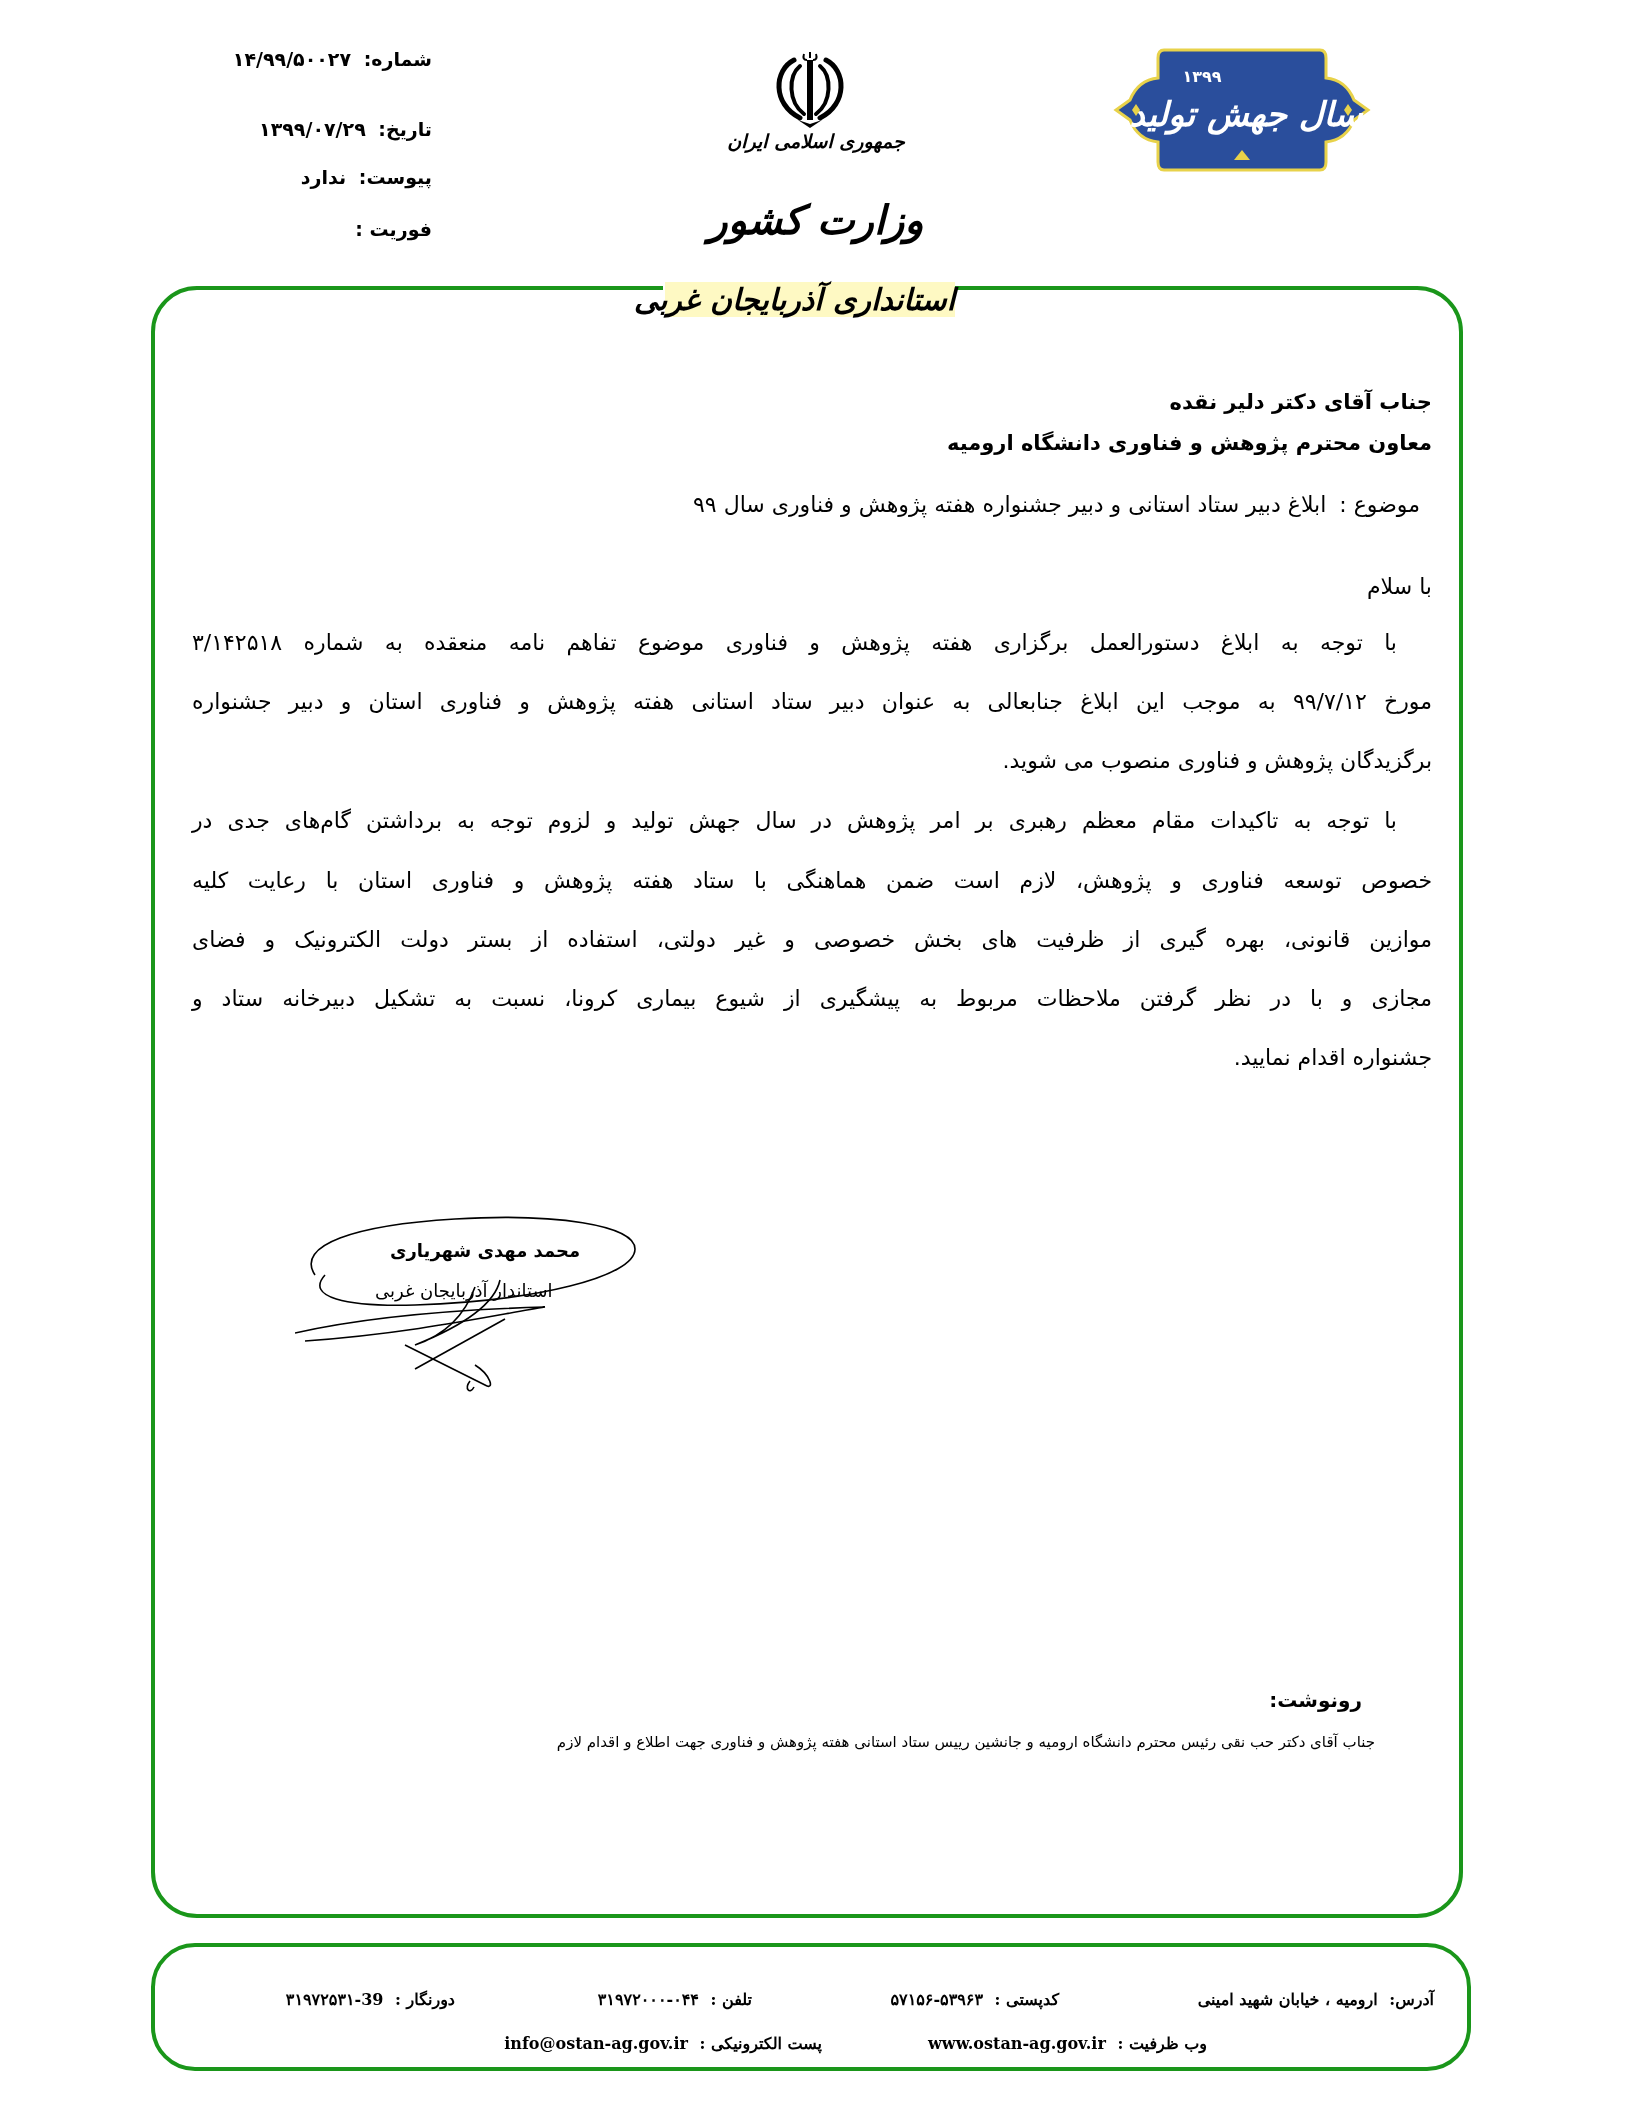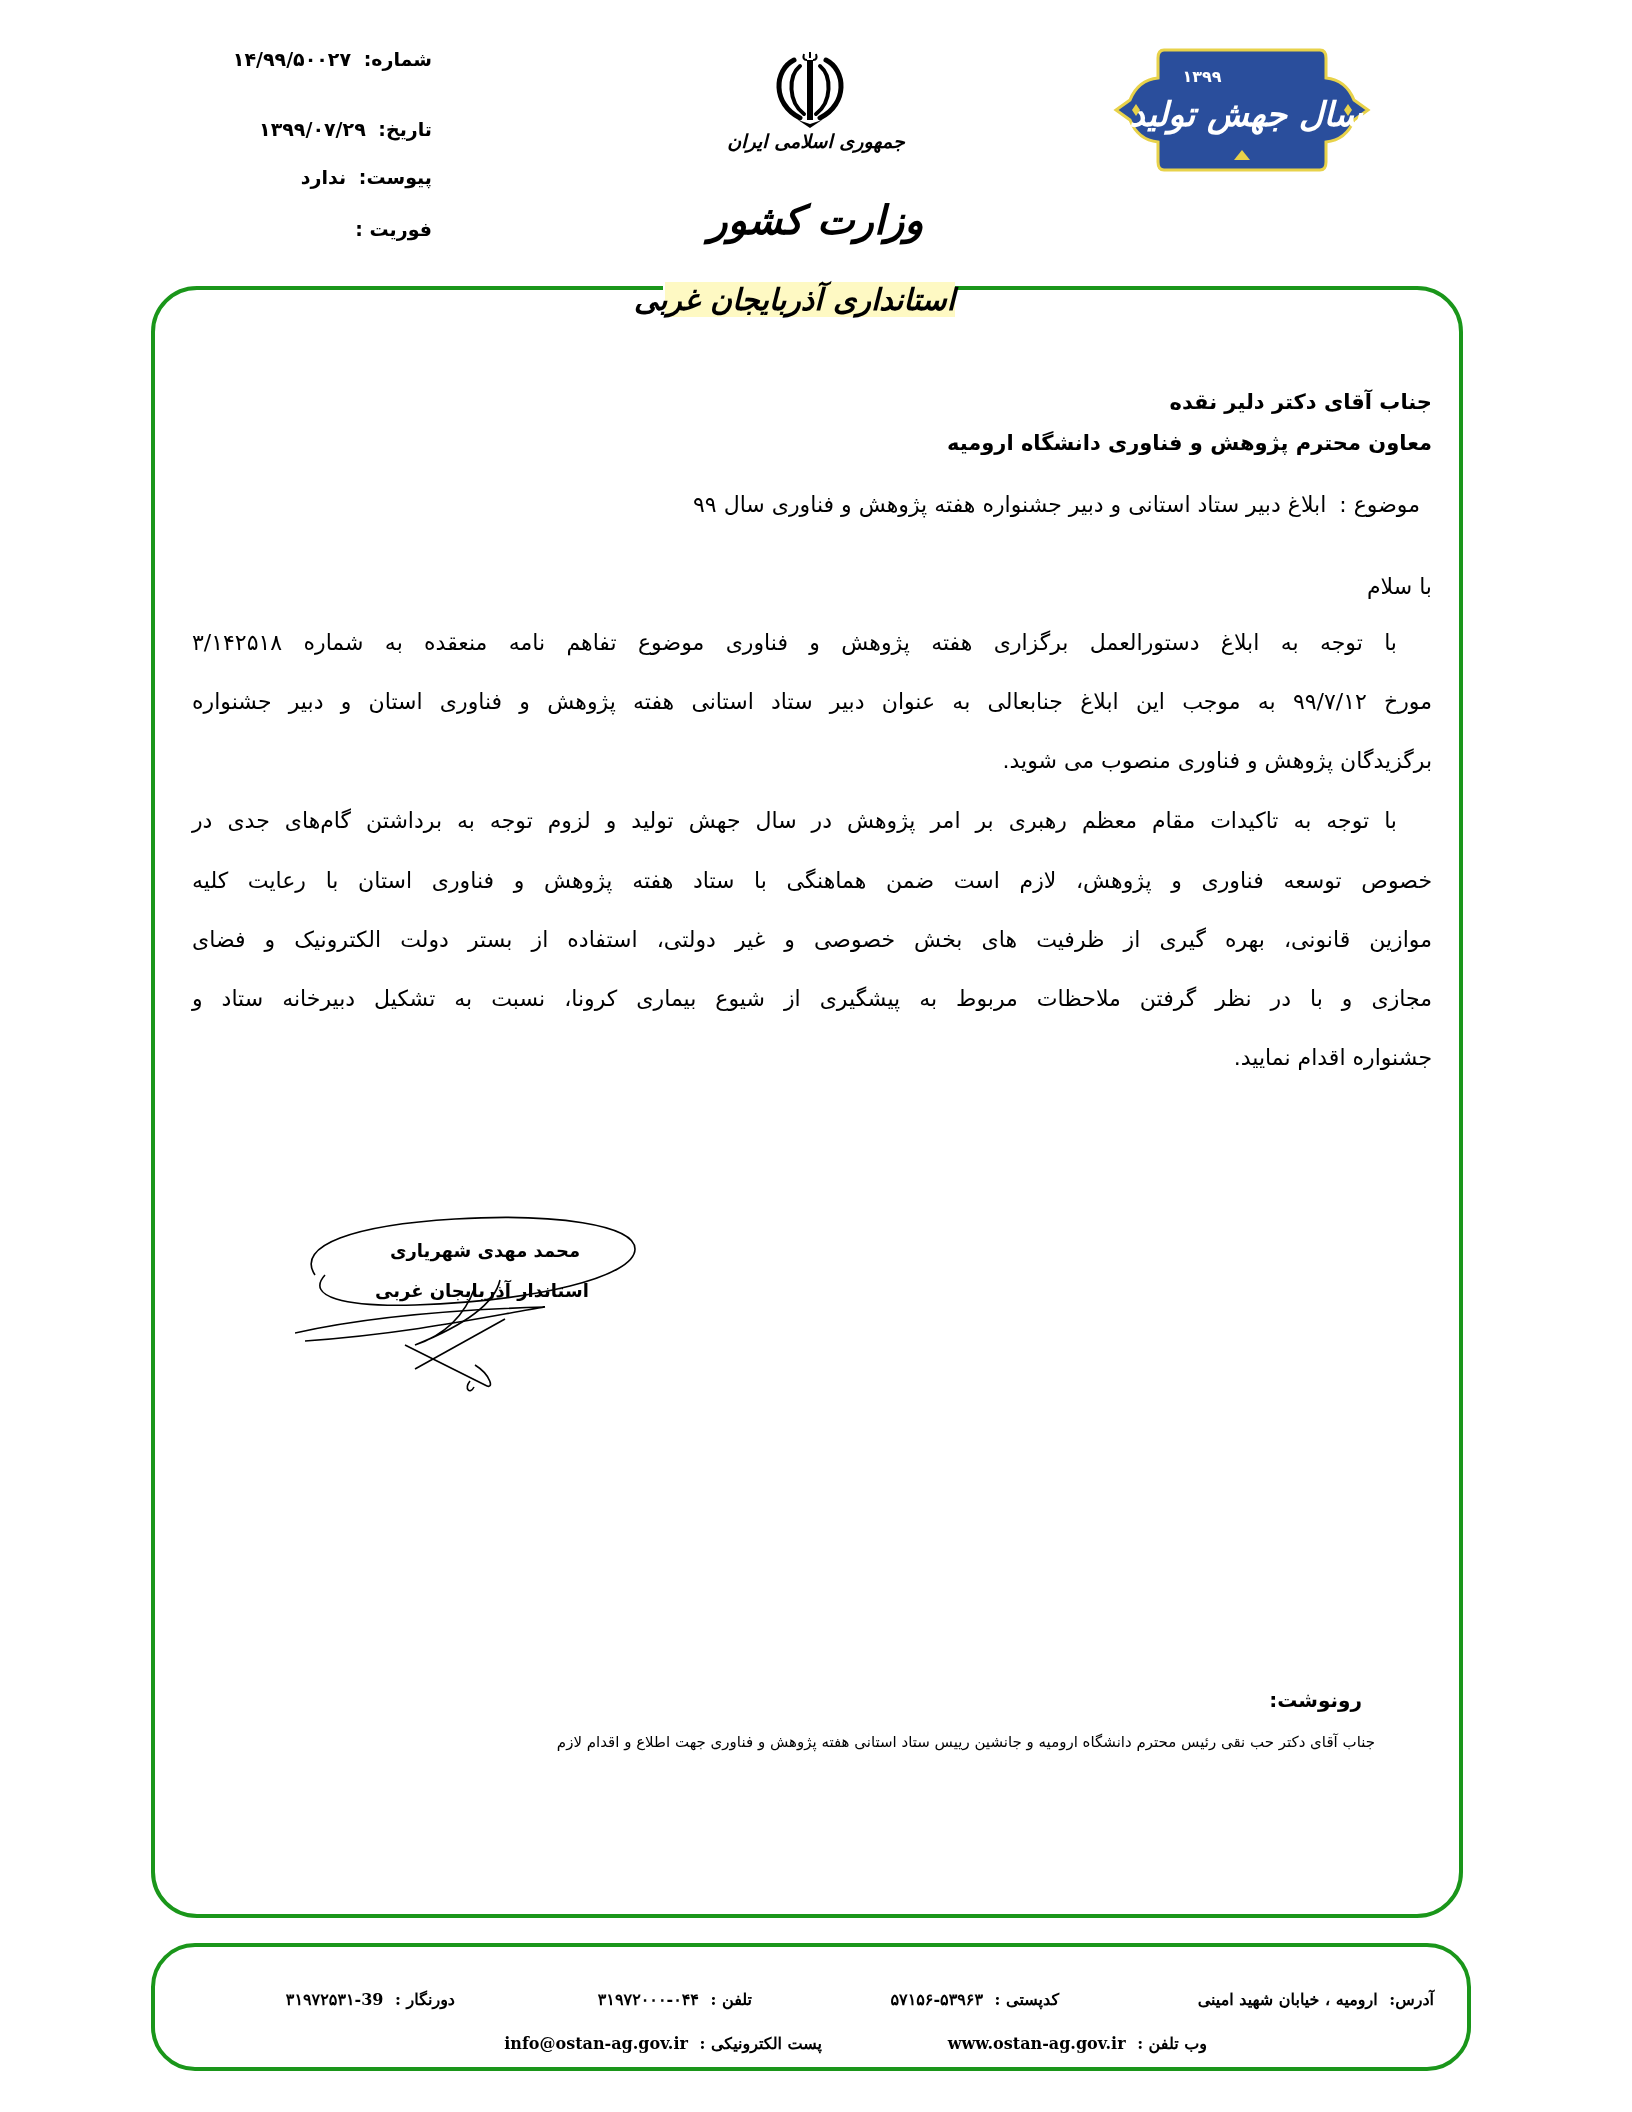--- a/index.html
+++ b/index.html
@@ -41,21 +41,21 @@
   #salutation { right: 200px; top: 574px; direction: rtl; font-size: 22px; }
 
   .body-line { right: 200px; width: 1240px; direction: rtl; text-align: justify;
                text-align-last: justify; font-size: 22px; white-space: nowrap; }
   .body-line.indent { width: 1205px; right: 235px; }
   .body-line.last { text-align-last: right; width: auto; }
 
   
   #signature { left: 295px; top: 1205px; width: 345px; height: 190px; }
   #sig-name { left: 390px; top: 1240px; font-weight: bold; font-size: 18px; direction: rtl; white-space: nowrap; }
-  #sig-title { left: 375px; top: 1280px; font-weight: bold; font-size: 18px; direction: rtl; white-space: nowrap; }
+  #sig-title { left: 375px; top: 1280px; font-weight: normal; font-size: 18px; direction: rtl; white-space: nowrap; }
 
   
   #cc-label { right: 270px; top: 1688px; font-weight: bold; font-size: 20px; direction: rtl; }
   #cc-text { right: 257px; top: 1733px; font-size: 15px; direction: rtl; white-space: nowrap; text-align: right; }
 
   
   .foot { font-family: "DejaVu Serif", serif; font-weight: bold; font-size: 16px; direction: rtl; white-space: nowrap; top: 1990px; }
   .foot2 { top: 2034px; }
   .foot .v { margin-right: 6px; }
 </style>
@@ -153,19 +153,19 @@
 </div>
 <div class="abs foot" style="right:880px;">
   <span>تلفن :</span>
   <span class="v">۰۴۴-۳۱۹۷۲۰۰۰</span>
 </div>
 <div class="abs foot" style="right:1177px;">
   <span>دورنگار :</span>
   <span class="v">39-۳۱۹۷۲۵۳۱</span>
 </div>
 <div class="abs foot foot2" style="right:425px;">
-  <span>وب تلفن :</span>
+  <span>وب ظرفیت :</span>
   <span class="v">www.ostan-ag.gov.ir</span>
 </div>
 <div class="abs foot foot2" style="right:810px;">
   <span>پست الکترونیکی :</span>
   <span class="v">info@ostan-ag.gov.ir</span>
 </div>
 
 </body></html>

